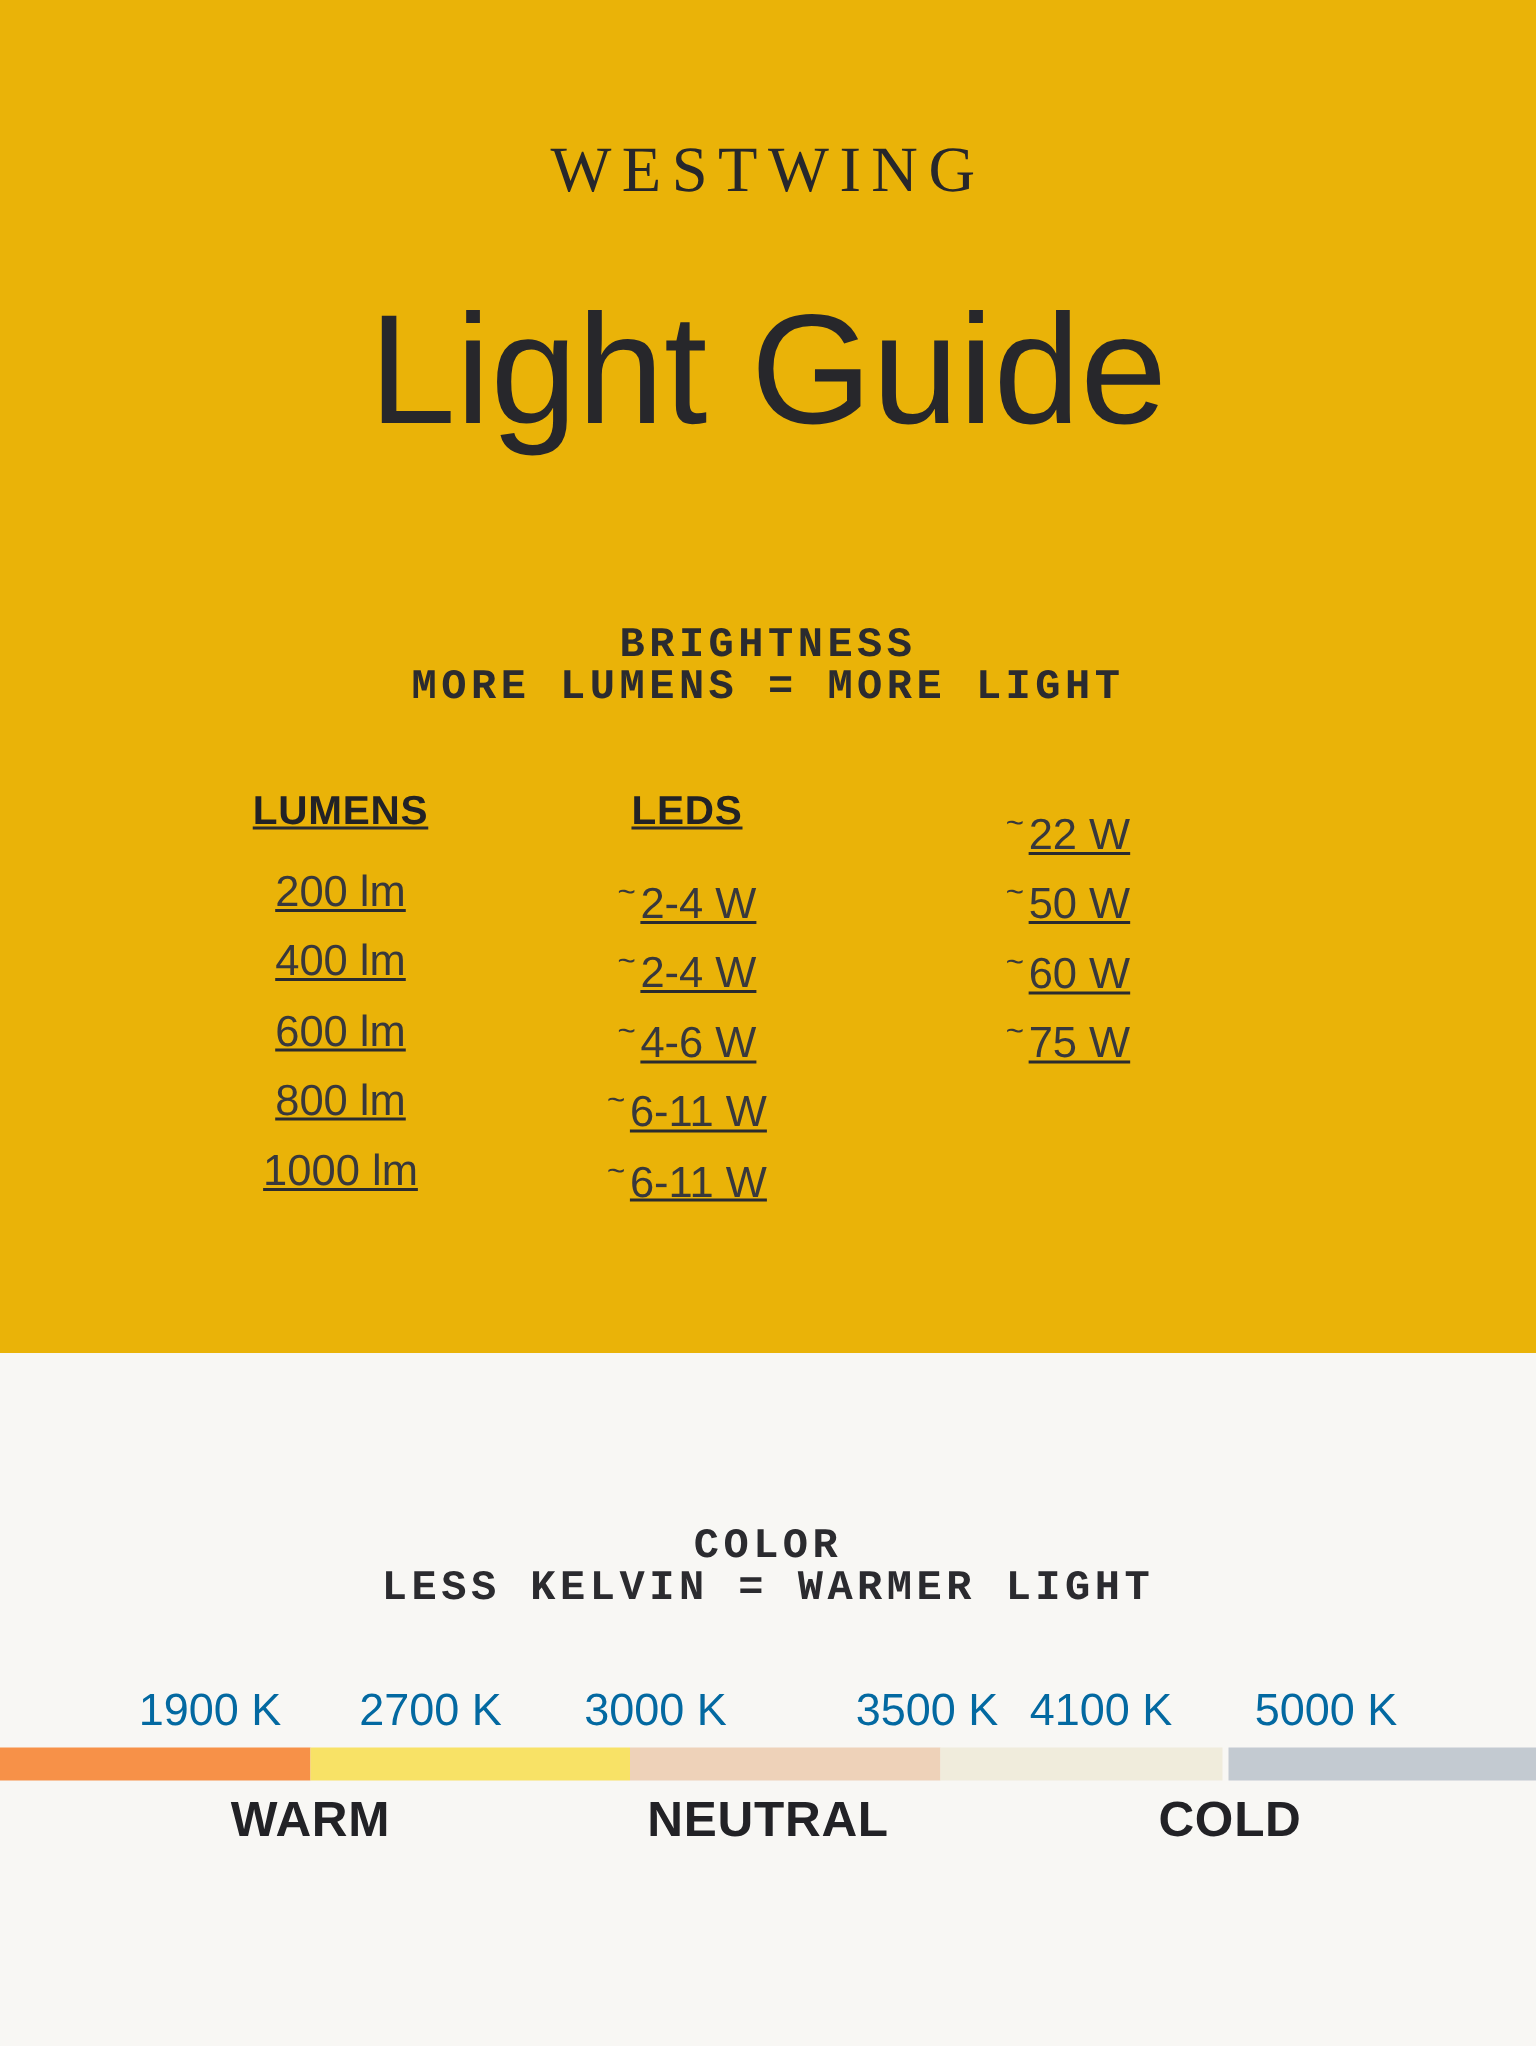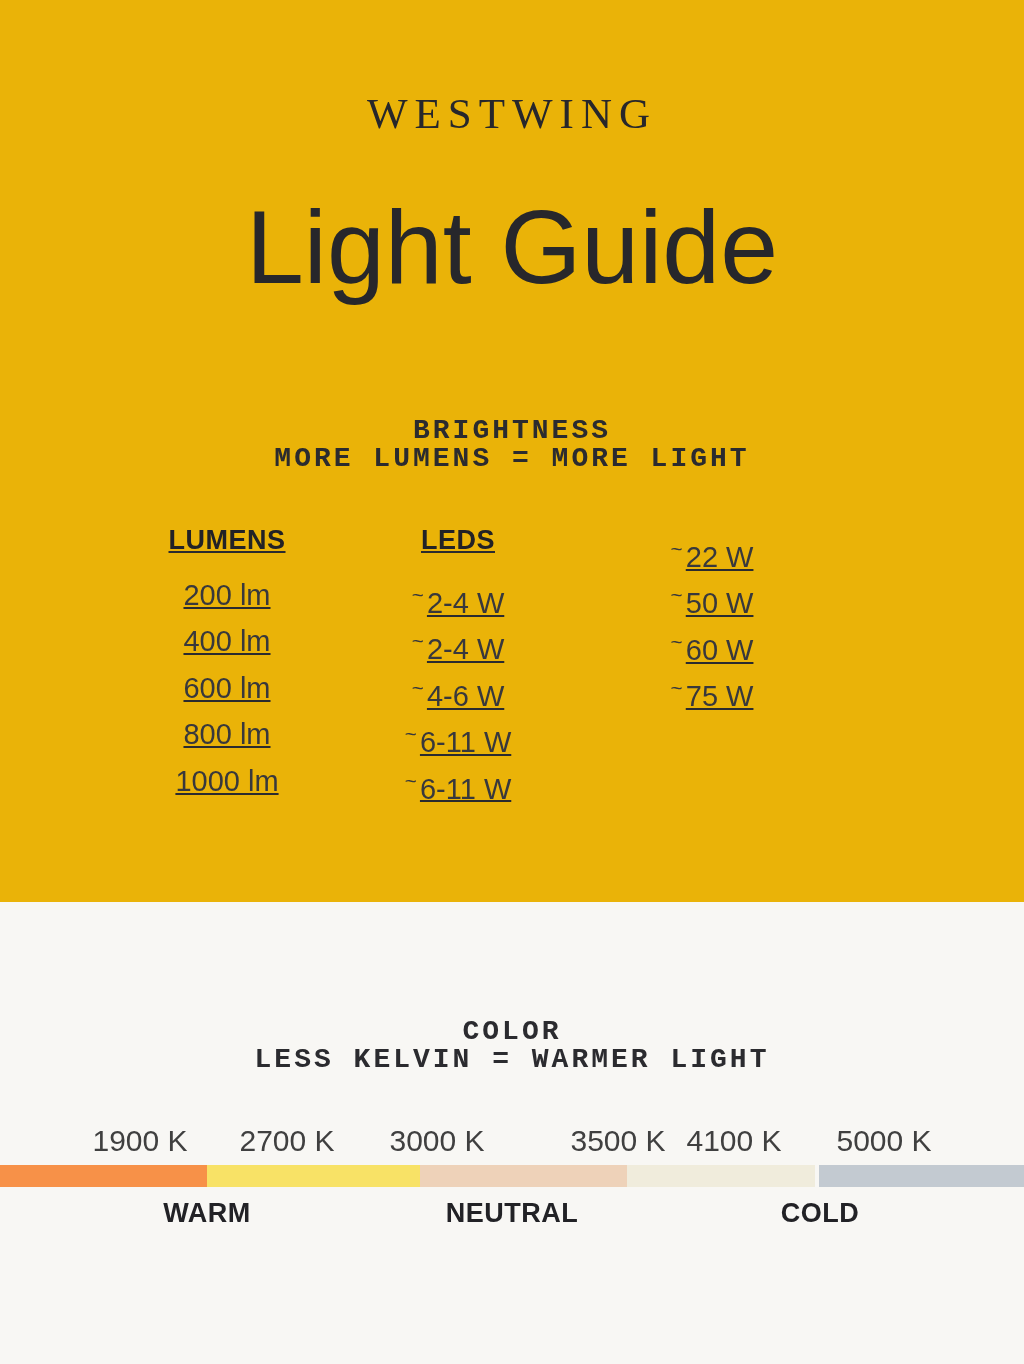--- a/index.html
+++ b/index.html
@@ -60,36 +60,36 @@
   .section-bottom {
     position: absolute; left: 0; top: 902px; width: 1024px; height: 462px;
     background: #f8f7f4;
   }
   .color-heading { top: 118px; }
   .color-subheading { top: 146px; }
 
   .kelvin-label {
     position: absolute; top: 224px; transform: translateX(-50%);
     font-size: 30px; line-height: 30px; font-weight: 400;
-    color: #404040; white-space: nowrap;
+    color: #0369a1; white-space: nowrap;
   }
   .scale-bar {
     position: absolute; left: 0; top: 263px; width: 1024px; height: 22px;
     display: flex; align-items: stretch;
   }
   .seg { height: 22px; }
   .seg-1 { width: 207px; }
   .seg-2 { width: 213px; }
   .seg-3 { width: 207px; }
   .seg-4 { width: 188px; }
   .seg-5 { flex: 1; margin-left: 4px; }
 
   .temp-label {
     position: absolute; top: 297px; transform: translateX(-50%);
-    font-size: 27px; line-height: 28px; font-weight: 700;
+    font-size: 33px; line-height: 28px; font-weight: 700;
     letter-spacing: 0.5px; color: #222226; white-space: nowrap;
   }
 </style>
 </head>
 <body>
 
 <div class="page">
 
   <section class="section-top" style="background-color: #eab308;">
     <div class="brand">WESTWING</div>

